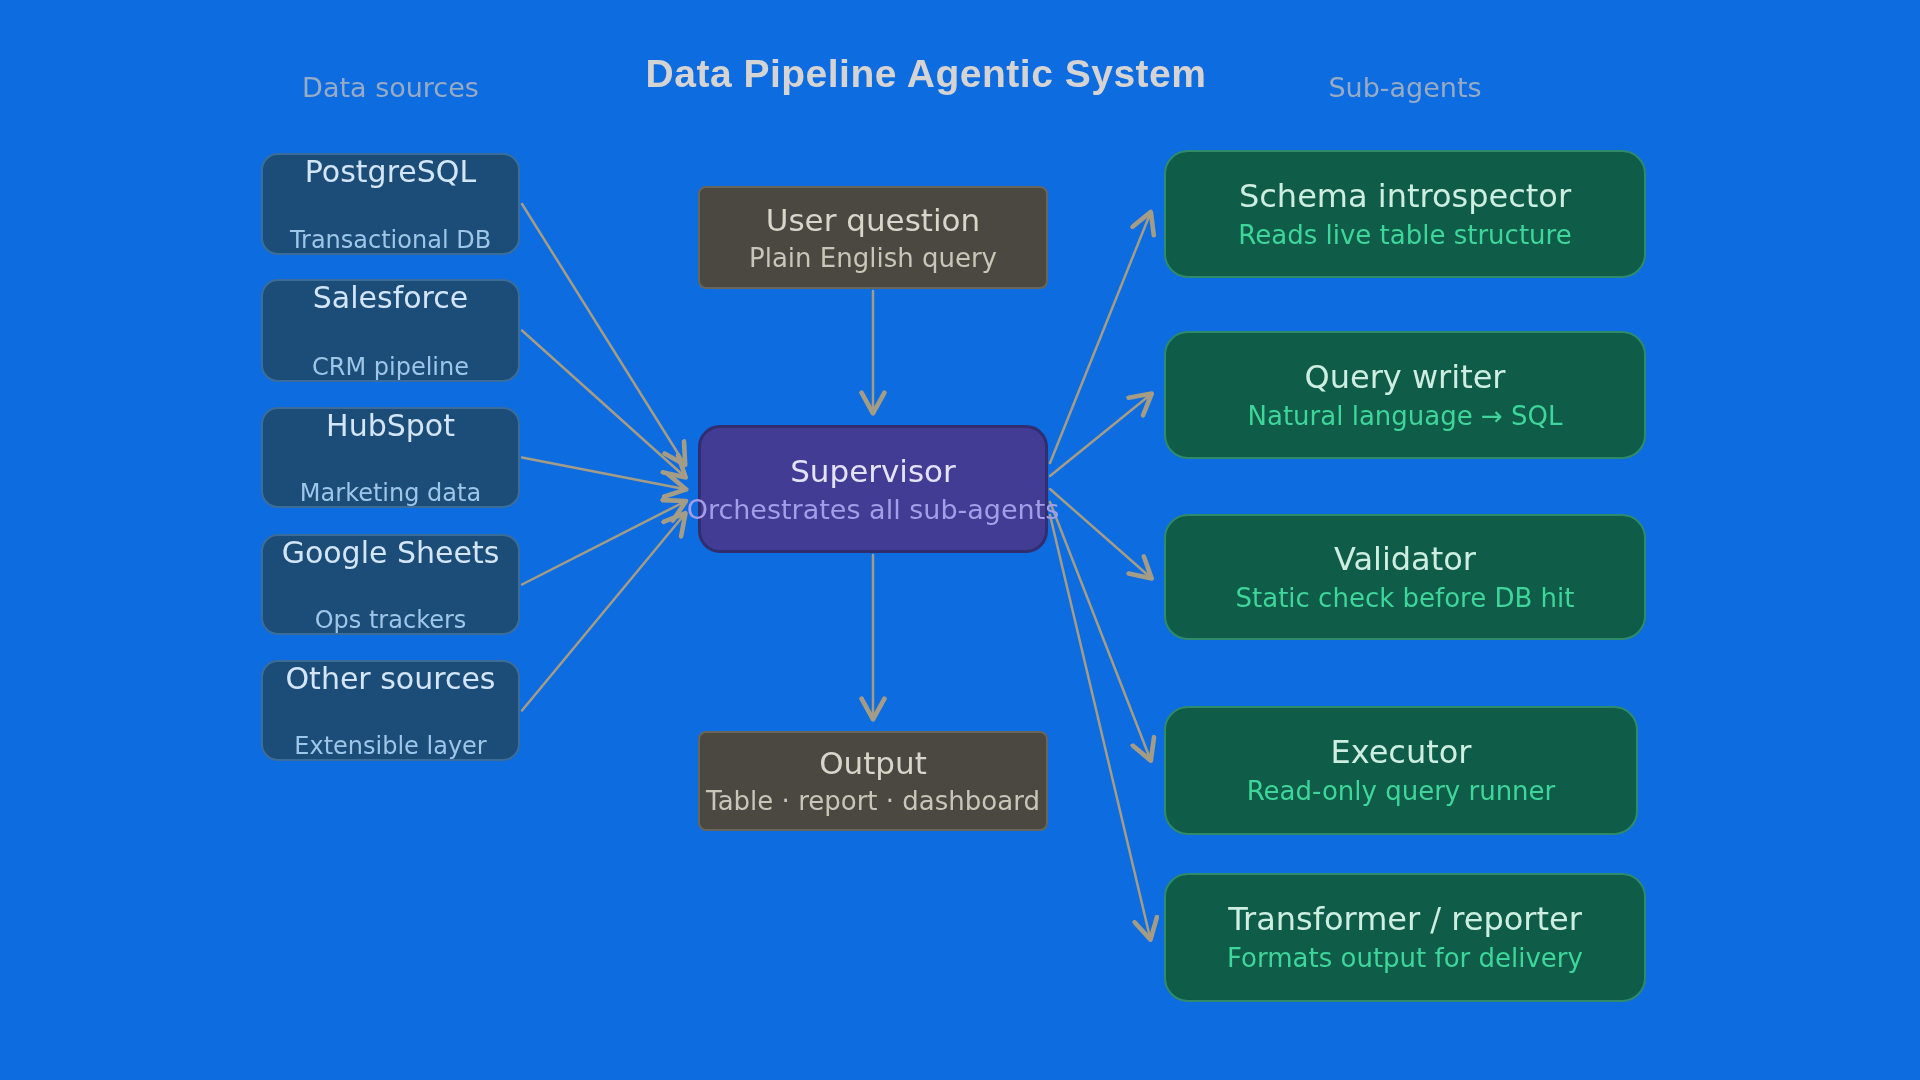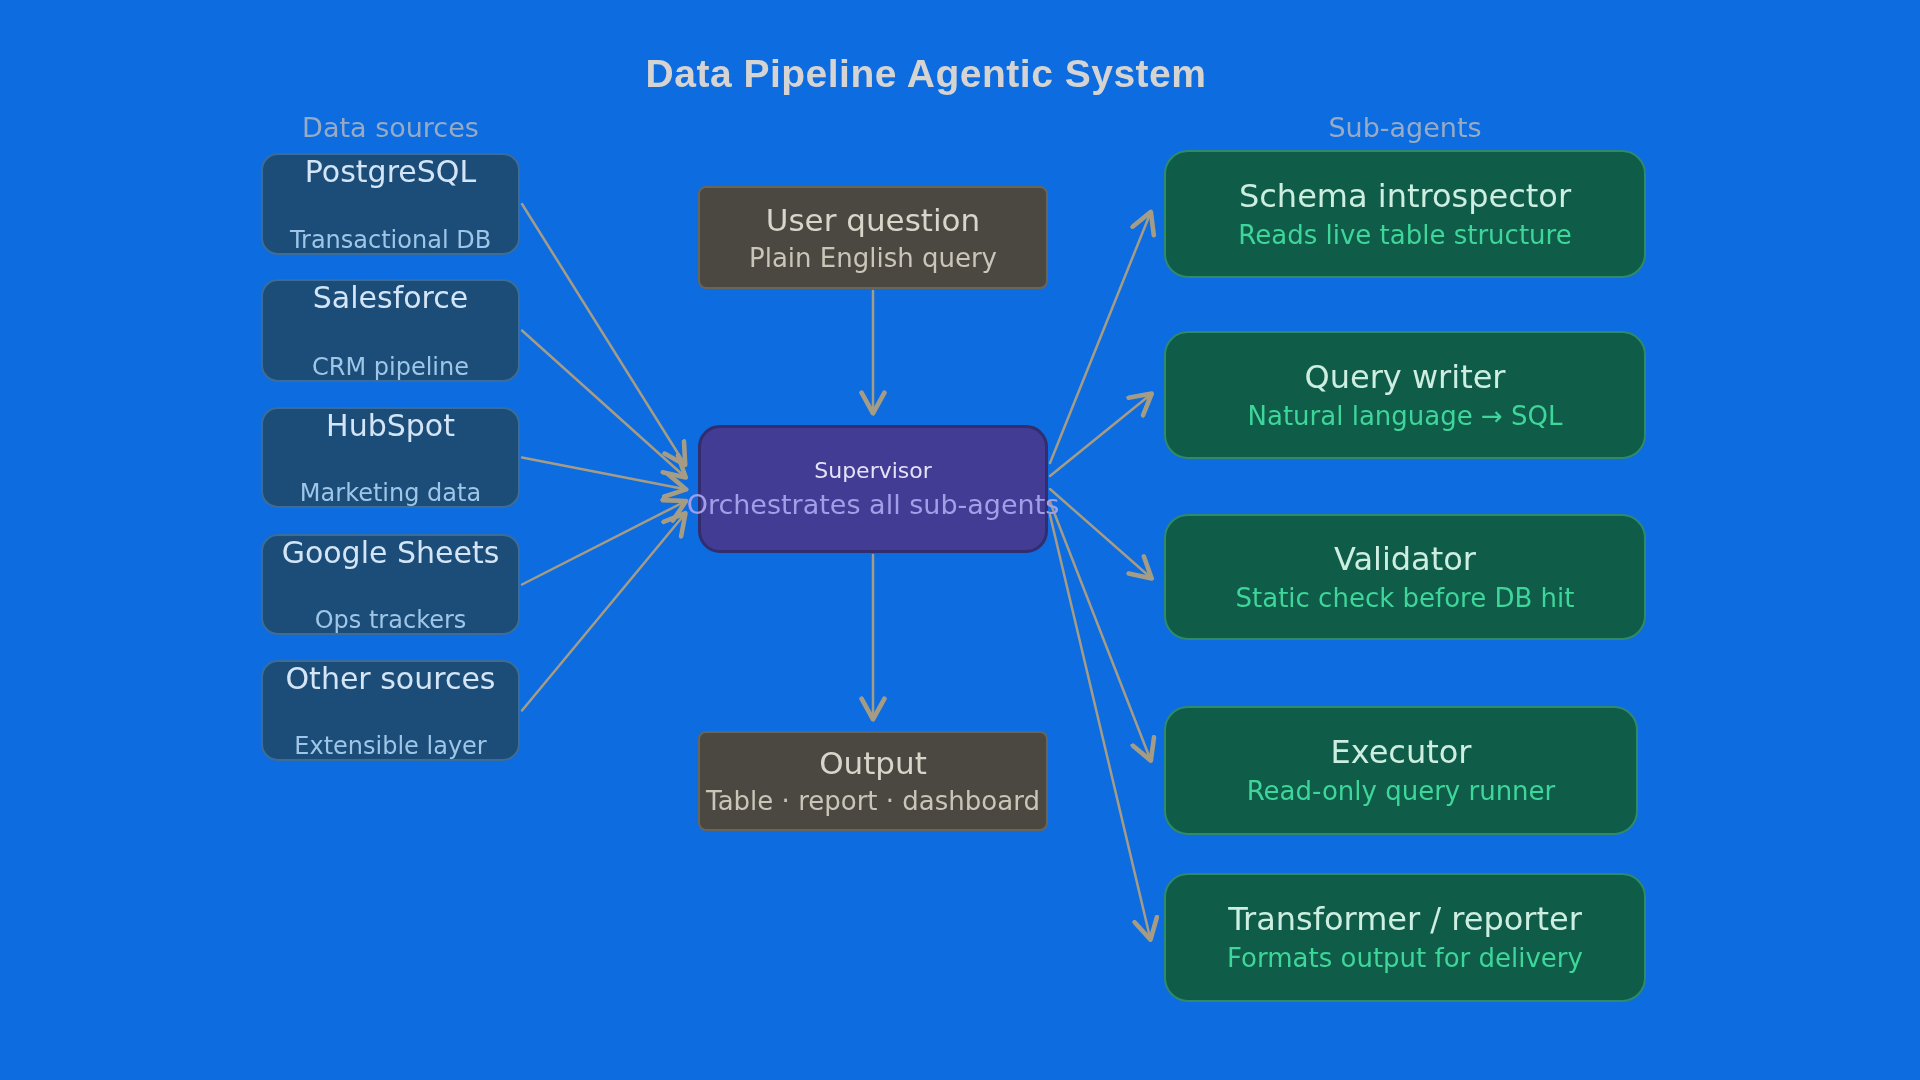--- a/index.html
+++ b/index.html
@@ -15,21 +15,21 @@
     font-family:"DejaVu Sans",sans-serif;overflow:hidden;
   }
   #canvas{position:relative;width:1920px;height:1080px;}
   #edges{position:absolute;left:0;top:0;width:1920px;height:1080px;pointer-events:none;}
   .diagram-title{
     position:absolute;left:626px;top:52px;width:600px;text-align:center;
     font-family:"Liberation Sans","DejaVu Sans",sans-serif;
     font-size:39px;font-weight:bold;color:var(--heading);letter-spacing:0.5px;
   }
   .col-label{
-    position:absolute;text-align:center;font-size:27px;color:var(--collabel);margin-top:40px;
+    position:absolute;text-align:center;font-size:27px;color:var(--collabel);
   }
   .col-label.sources{left:261px;top:72px;width:259px;}
   .col-label.agents{left:1164px;top:72px;width:482px;}
   .node{
     position:absolute;display:flex;flex-direction:column;align-items:center;
     justify-content:center;gap:7px;box-sizing:border-box;overflow:visible;
   }
   .node-title{line-height:1.1;white-space:nowrap;}
   .node-sub{line-height:1.1;white-space:nowrap;}
   .node.source{
@@ -38,21 +38,21 @@
   .node.source .node-title{font-size:30px;color:var(--src-title);}
   .node.source .node-sub{font-size:24px;color:var(--src-sub);}
   .node.neutral{
     background:var(--neu-box);border:2px solid var(--neu-border);border-radius:8px;
   }
   .node.neutral .node-title{font-size:31px;color:var(--neu-title);}
   .node.neutral .node-sub{font-size:26px;color:var(--neu-sub);}
   .node.supervisor{
     background:var(--sup-box);border:3px solid var(--sup-border);border-radius:22px;
   }
-  .node.supervisor .node-title{font-size:22px;color:var(--sup-title);}
+  .node.supervisor .node-title{font-size:31px;color:var(--sup-title);}
   .node.supervisor .node-sub{font-size:27px;color:var(--sup-sub);}
   .node.agent{
     background:var(--agt-box);border:2px solid var(--agt-border);border-radius:24px;
   }
   .node.agent .node-title{font-size:32px;color:var(--agt-title);}
   .node.agent .node-sub{font-size:26px;color:var(--agt-sub);}
 </style>
 </head>
 <body>
 

